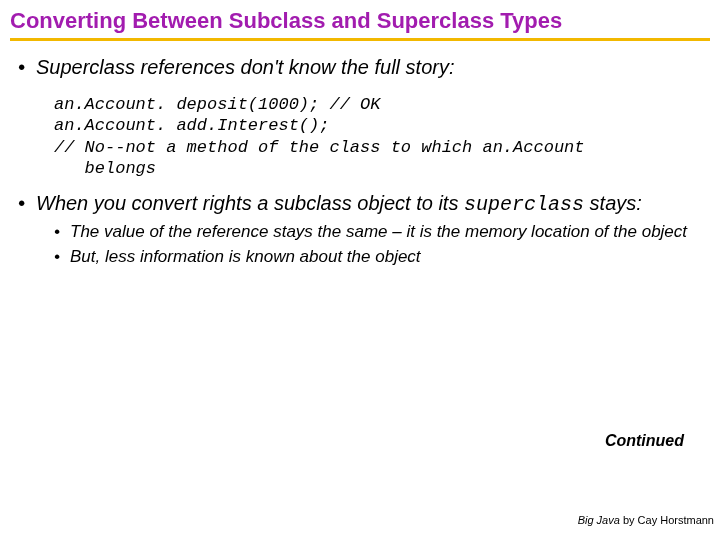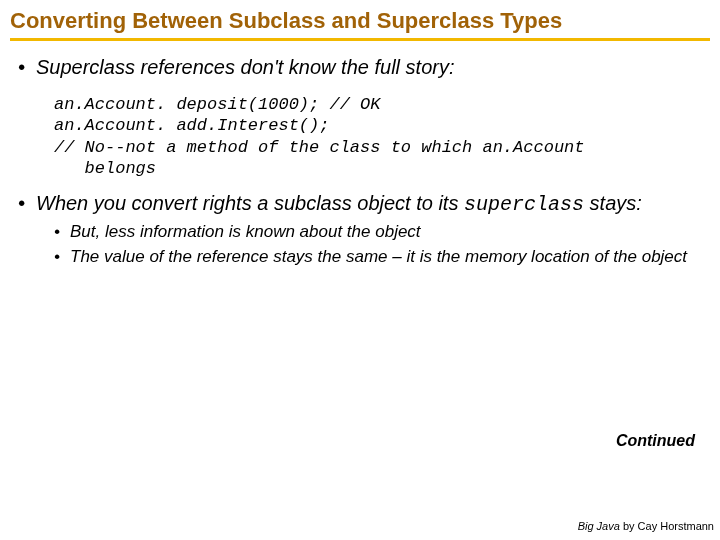--- a/index.html
+++ b/index.html
@@ -15,21 +15,21 @@
   }
   .slide {
     padding: 8px 10px 0 10px;
     box-sizing: border-box;
     width: 100%;
     height: 100%;
   }
   .title {
     font-size: 22px;
     font-weight: bold;
-    color: #a16207;
+    color: #a21caf;
     padding-bottom: 4px;
     border-bottom: 3px solid #f2b800;
     margin-bottom: 14px;
   }
   ul.top {
     margin: 0 0 0 8px;
     padding: 0;
     list-style: none;
   }
   ul.top > li {
@@ -72,30 +72,30 @@
   }
   ul.sub > li::before {
     content: "•";
     position: absolute;
     left: 0;
     top: 0;
     font-size: 17px;
   }
   .continued {
     position: absolute;
-    right: 25px;
+    right: 36px;
     top: 432px;
     font-size: 16px;
     font-weight: bold;
     font-style: italic;
   }
   .footer {
     position: absolute;
     right: 6px;
-    bottom: 6px;
+    bottom: 12px;
     text-align: right;
     font-size: 11px;
     line-height: 1.25;
   }
   .footer .booktitle {
     font-style: italic;
   }
 </style>
 </head>
 <body>
@@ -107,22 +107,22 @@
     <li>
       <span>Superclass references don't know the full story:</span>
       <div class="code-block">an.Account. deposit(1000); // OK
 an.Account. add.Interest();
 // No--not a method of the class to which an.Account
    belongs</div>
     </li>
     <li>
       <span>When you convert rights a subclass object to its </span><span class="mono">superclass</span><span> stays:</span>
       <ul class="sub">
+        <li>The value of the reference stays the same – it is the memory location of the object</li>
         <li>But, less information is known about the object</li>
-        <li>The value of the reference stays the same – it is the memory location of the object</li>
       </ul>
     </li>
   </ul>
 
   <div class="continued">Continued</div>
 
   <div class="footer">
     <div><span class="booktitle">Big Java</span><span> by Cay Horstmann</span></div>
   </div>
 </div>

